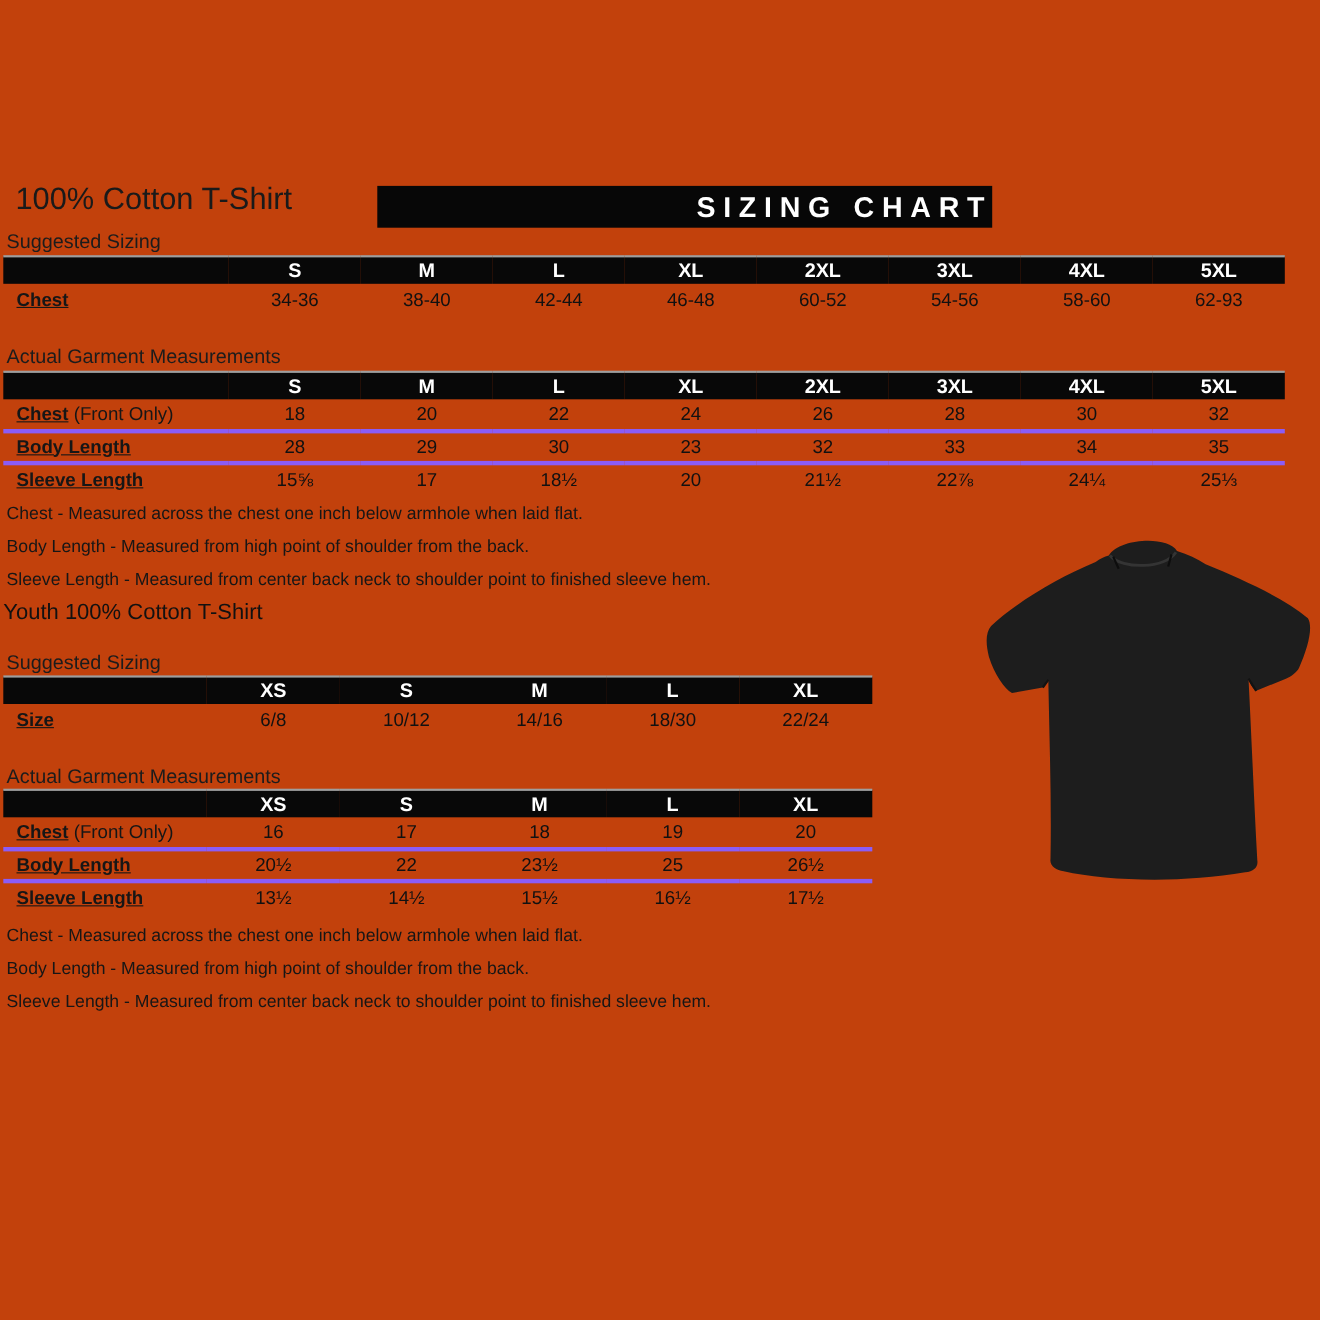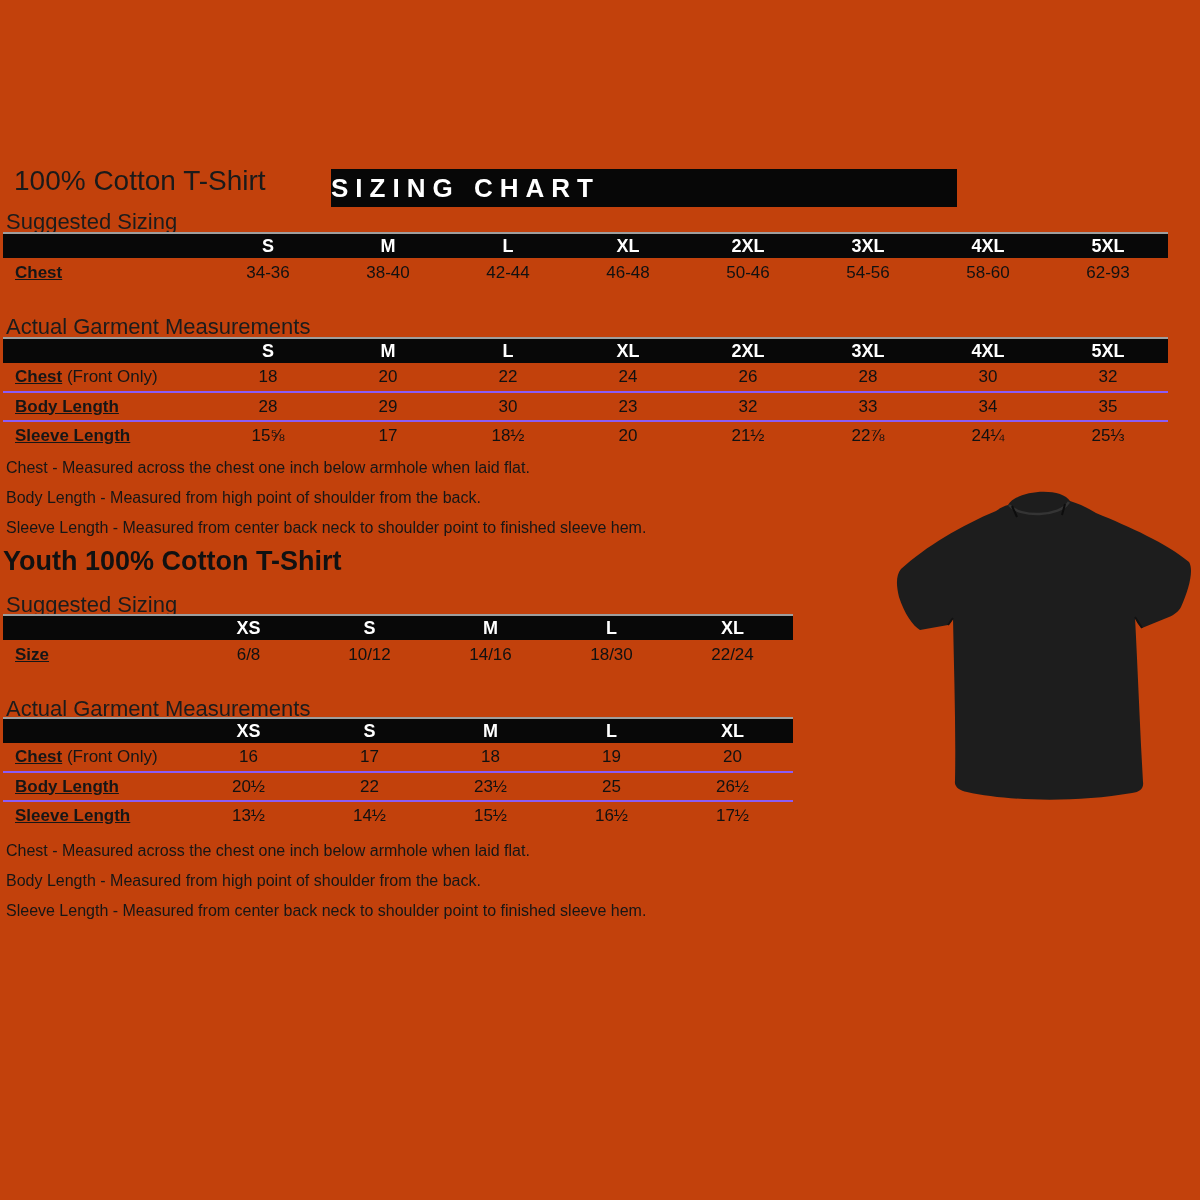--- a/index.html
+++ b/index.html
@@ -1,43 +1,43 @@
 <!DOCTYPE html>
 <html><head>
 <meta charset="utf-8">
 <style>
   * { margin:0; padding:0; box-sizing:border-box; }
   html,body { background:#ffffff; }
   body { font-family:"Liberation Sans","DejaVu Sans",sans-serif; color:#161616; }
   .page { position:relative; width:1200px; height:1200px; background:#c2410c; overflow:hidden; }
 
   .title { position:absolute; left:14px; top:165px; font-size:28px; font-weight:500; color:#1a1a1a; }
-  .banner { position:absolute; left:331px; top:169px; width:626px; height:38px; background:#070707;
-            display:flex; align-items:center; justify-content:flex-start; }
+  .banner { position:absolute; left:343px; top:169px; width:559px; height:38px; background:#070707;
+            display:flex; align-items:center; justify-content:flex-end; }
   .banner span { color:#ffffff; font-weight:bold; font-size:26px; letter-spacing:7px; }
 
-  .sec-label { position:absolute; left:6px; font-size:22px; color:#1c1c1c; }
+  .sec-label { position:absolute; left:6px; font-size:18px; color:#1c1c1c; }
 
   table.tbl { position:absolute; left:3px; border-collapse:collapse; table-layout:fixed;
               border-top:2px solid #9e9e9e; }
   table.adult { width:1165px; }
   table.youth { width:790px; }
   .tbl thead th { background:#080808; color:#fff; font-size:18px; font-weight:bold;
                   height:25px; text-align:center; padding:0; }
   .tbl tbody td { text-align:center; font-size:17px; color:#111; height:29px; padding:0; }
   .tbl tbody th { text-align:left; font-size:17px; font-weight:normal; padding-left:12px; white-space:nowrap; }
   .tbl tbody .b { font-weight:bold;text-decoration:underline; }
-  table.actual tbody tr:nth-child(n+2) { border-top:2px solid #8b5cf6; }
+  table.actual tbody tr:nth-child(n+2) { border-top:4px solid #8b5cf6; }
   .c-lab-a { width:205px; } .c-val-a { width:120px; }
   .c-lab-y { width:185px; } .c-val-y { width:121px; }
 
   .notes { position:absolute; left:6px; }
   .notes p { font-size:16px; color:#161616; margin:0 0 12px 0; line-height:18px; }
 
-  .youth-title { position:absolute; left:3px; top:546px; font-size:27px; font-weight:bold; color:#111; }
+  .youth-title { position:absolute; left:3px; top:546px; font-size:20px; font-weight:normal; color:#111; }
 
   .shirt { position:absolute; left:892px; top:477px; width:306px; height:338px; }
 </style>
 </head>
 <body>
 
 <div class="page">
 
   <div class="title">100% Cotton T-Shirt</div>
 
@@ -64,21 +64,21 @@
         <th>5XL</th>
       </tr>
     </thead>
     <tbody>
       <tr>
         <th><span class="b">Chest</span></th>
         <td>34-36</td>
         <td>38-40</td>
         <td>42-44</td>
         <td>46-48</td>
-        <td>50-46</td>
+        <td>60-52</td>
         <td>54-56</td>
         <td>58-60</td>
         <td>62-93</td>
       </tr>
     </tbody>
   </table>
 
   <div class="sec-label" style="top:314px">Actual Garment Measurements</div>
   <table class="tbl adult actual" style="top:337px">
     <colgroup>

